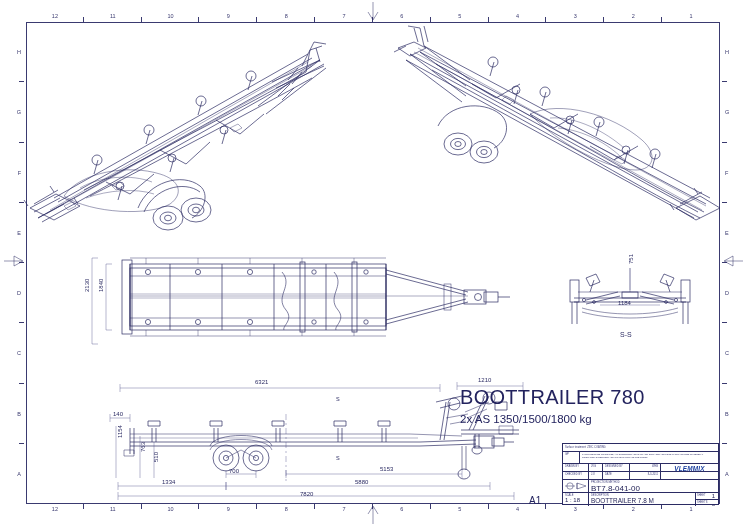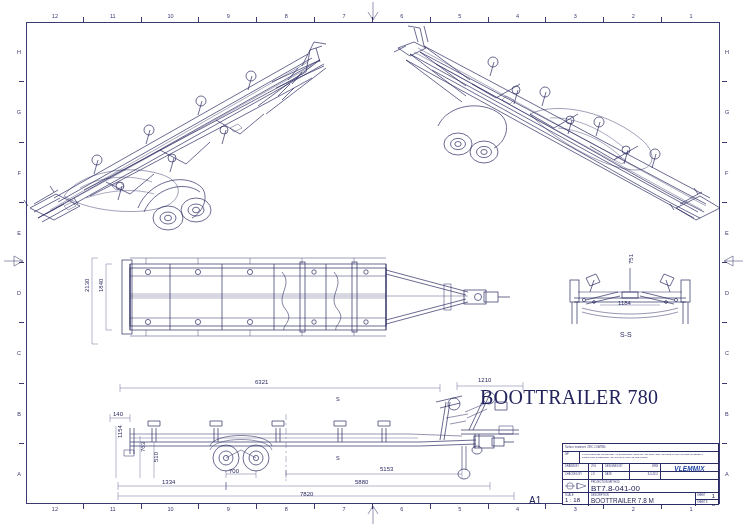--- a/index.html
+++ b/index.html
@@ -48,21 +48,21 @@
 
   
   .dwg{position:absolute;}
   .dwg svg{display:block;overflow:visible;}
   .ln{stroke:#2b2b63;fill:none;}
   .ln-thin{stroke:#2b2b63;fill:none;stroke-width:.5;}
   .dim{stroke:#4a4a85;fill:none;stroke-width:.4;}
   .dimtxt{font-size:5px;fill:#2b2b63;font-family:"Liberation Sans",sans-serif;}
 
   
-  .maintitle{position:absolute;left:480px;top:386px;width:250px;font-family:Liberation Serif, serif;}
+  .maintitle{position:absolute;left:460px;top:386px;width:250px;}
   .maintitle .t1{font-size:20px;letter-spacing:.3px;color:#23235e;}
   .maintitle .t2{font-size:11.5px;margin-top:4px;color:#23235e;}
 
   
   .tblock{position:absolute;left:562px;top:443px;width:157px;height:62px;
       border:1px solid #2b2b63;box-sizing:border-box;background:#fff;
       font-size:3.2px;line-height:1.25;}
   .tb-row{display:flex;border-bottom:1px solid #2b2b63;box-sizing:border-box;justify-content:space-between;}
   .tb-row:last-child{border-bottom:none;}
   .tb-c{border-right:1px solid #2b2b63;box-sizing:border-box;padding:1px 2px;
@@ -570,20 +570,21 @@
       </g>
       <g class="dim">
           <path d="M2 4 H68 M2 0 V8 M68 0 V8"></path>
         </g>
     </svg>
   </div>
   <div class="viewlabel" style="left:478px;top:377px;">1210</div>
 
   <div class="maintitle">
     <div class="t1">BOOTTRAILER 780</div>
+    <div class="t2">2x AS 1350/1500/1800 kg</div>
   </div>
 
   <div class="fmt">A1</div>
 
   <div class="tblock">
 
     <div class="tb-row r-surface">
       <div class="tb-c" style="flex:1;">
         <span class="lbl" style="display:inline;">Surface treatment:</span>
         <span class="lbl" style="display:inline;">ZINC COATING</span>

